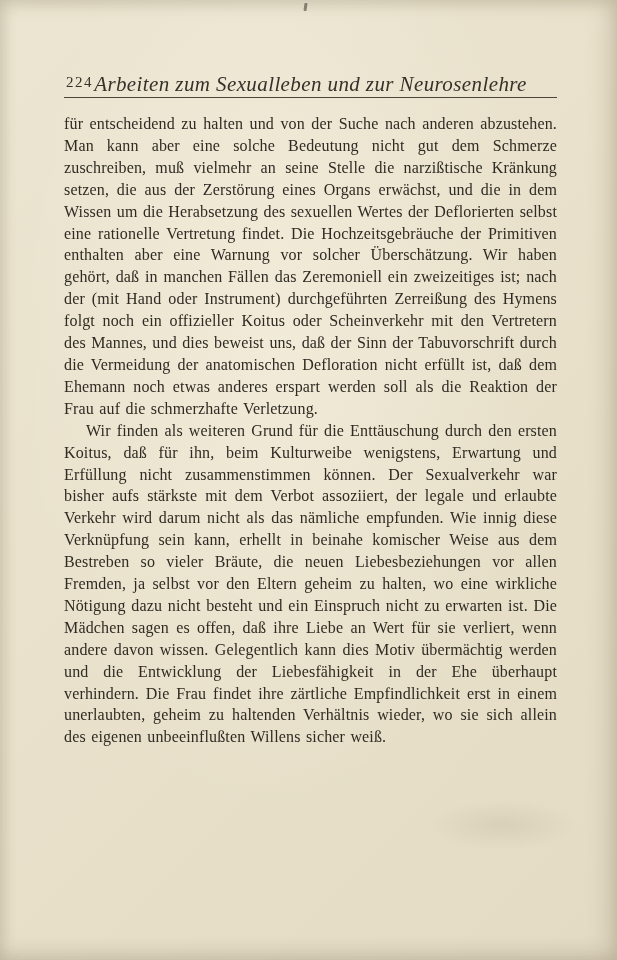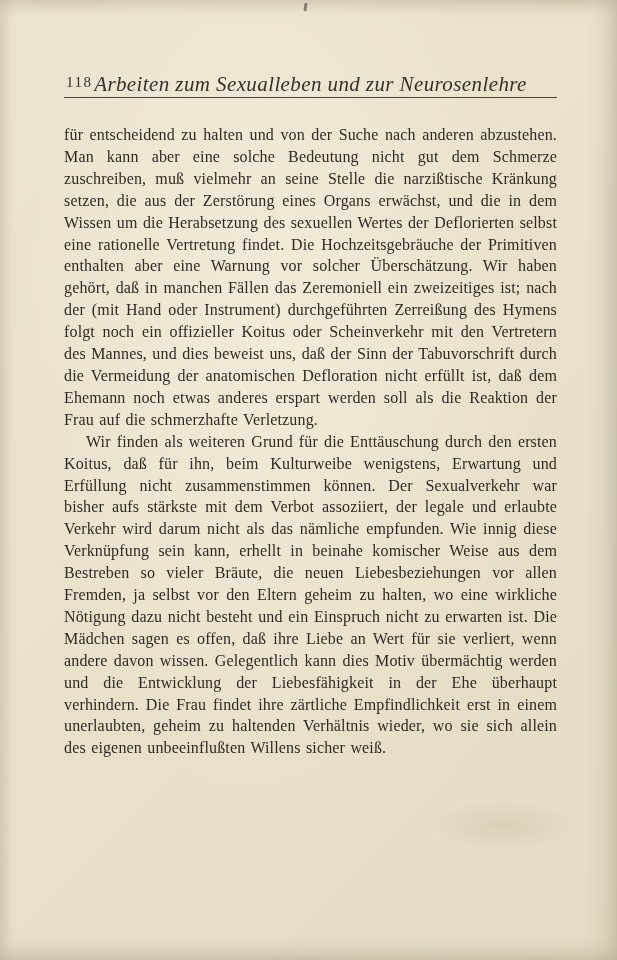--- a/index.html
+++ b/index.html
@@ -71,21 +71,21 @@
     letter-spacing: 0.4px;
     color: #35312a;
     white-space: nowrap;
   }
   .header-rule {
     margin-top: 5px;
     height: 0;
     border-top: 1.4px solid #4c463a;
   }
   .page-body {
-    margin-top: 26px;
+    margin-top: 15px;
     font-size: 16px;
     line-height: 21.9px;
     text-align: justify;
     letter-spacing: 0.15px;
     word-spacing: 1.2px;
     color: #2f2b24;
     hyphens: none;
   }
   .para {
     margin: 0;
@@ -97,21 +97,21 @@
 </style>
 </head>
 <body>
 
 <div class="scan">
   <div class="artifact-top"></div>
   <div class="artifact-smudge"></div>
 
   <div class="content">
     <header class="page-header">
-      <span class="page-number">118</span>
+      <span class="page-number">224</span>
       <span class="running-title">Arbeiten zum Sexualleben und zur Neurosenlehre</span>
     </header>
 
     <div class="header-rule"></div>
 
     <main class="page-body">
       <p class="para">für entscheidend zu halten und von der Suche nach anderen abzustehen. Man kann aber eine solche Bedeutung nicht gut dem Schmerze zuschreiben, muß vielmehr an seine Stelle die narzißtische Kränkung setzen, die aus der Zerstörung eines Organs erwächst, und die in dem Wissen um die Herabsetzung des sexuellen Wertes der Deflorierten selbst eine rationelle Vertretung findet. Die Hochzeitsgebräuche der Primitiven enthalten aber eine Warnung vor solcher Überschätzung. Wir haben gehört, daß in manchen Fällen das Zeremoniell ein zweizeitiges ist; nach der (mit Hand oder Instrument) durchgeführten Zerreißung des Hymens folgt noch ein offizieller Koitus oder Scheinverkehr mit den Vertretern des Mannes, und dies beweist uns, daß der Sinn der Tabuvorschrift durch die Vermeidung der anatomischen Defloration nicht erfüllt ist, daß dem Ehemann noch etwas anderes erspart werden soll als die Reaktion der Frau auf die schmerzhafte Verletzung.</p>
       <p class="para indented">Wir finden als weiteren Grund für die Enttäuschung durch den ersten Koitus, daß für ihn, beim Kulturweibe wenigstens, Erwartung und Erfüllung nicht zusammenstimmen können. Der Sexualverkehr war bisher aufs stärkste mit dem Verbot assoziiert, der legale und erlaubte Verkehr wird darum nicht als das nämliche empfunden. Wie innig diese Verknüpfung sein kann, erhellt in beinahe komischer Weise aus dem Bestreben so vieler Bräute, die neuen Liebesbeziehungen vor allen Fremden, ja selbst vor den Eltern geheim zu halten, wo eine wirkliche Nötigung dazu nicht besteht und ein Einspruch nicht zu erwarten ist. Die Mädchen sagen es offen, daß ihre Liebe an Wert für sie verliert, wenn andere davon wissen. Gelegentlich kann dies Motiv übermächtig werden und die Entwicklung der Liebesfähigkeit in der Ehe überhaupt verhindern. Die Frau findet ihre zärtliche Empfindlichkeit erst in einem unerlaubten, geheim zu haltenden Verhältnis wieder, wo sie sich allein des eigenen unbeeinflußten Willens sicher weiß.</p>
     </main>
   </div>

